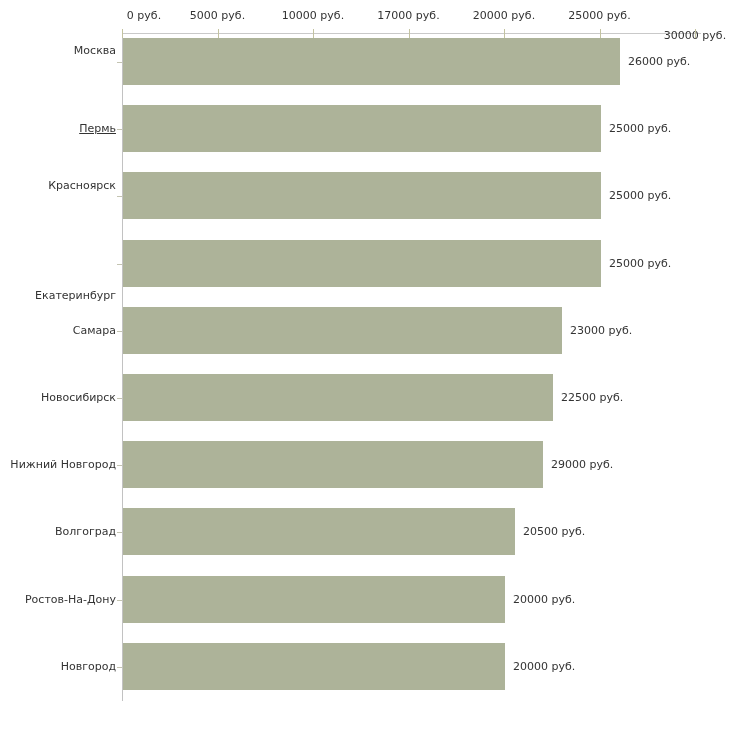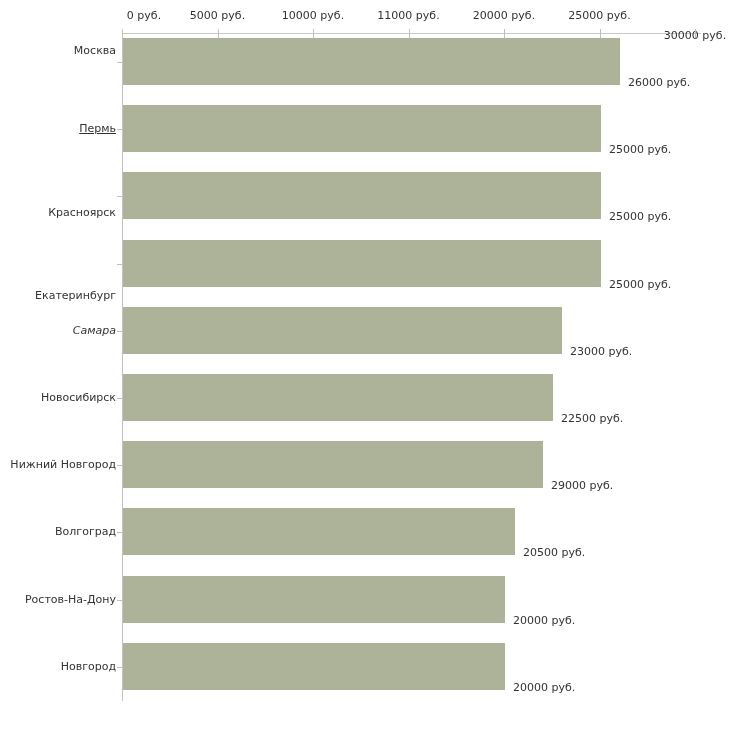--- a/index.html
+++ b/index.html
@@ -66,63 +66,62 @@
     left: 117px;
     width: 5px;
     height: 1px;
     background: #c4c4b2;
   }
   .value-label {
     position: absolute;
     height: 14px;
     line-height: 14px;
     white-space: nowrap;
-    margin-top: 21px;
   }
 </style>
 </head>
 <body>
 
 <div class="chart">
   <div class="x-axis-line"></div>
   <div class="y-axis-line"></div>
   <div id="x-axis">
       <div class="x-tick-label" style="left: 122px; padding-left: 44px;">0 руб.</div>
       <div class="x-tick" style="left: 122px;"></div>
       <div class="x-tick-label" style="left: 217.5px;">5000 руб.</div>
       <div class="x-tick" style="left: 217.5px;"></div>
       <div class="x-tick-label" style="left: 313px;">10000 руб.</div>
       <div class="x-tick" style="left: 313px;"></div>
-      <div class="x-tick-label" style="left: 408.5px;">11000 руб.</div>
+      <div class="x-tick-label" style="left: 408.5px;">17000 руб.</div>
       <div class="x-tick" style="left: 408.5px;"></div>
       <div class="x-tick-label" style="left: 504px;">20000 руб.</div>
       <div class="x-tick" style="left: 504px;"></div>
       <div class="x-tick-label" style="left: 599.5px;">25000 руб.</div>
       <div class="x-tick" style="left: 599.5px;"></div>
       <div class="x-tick-label" style="left: 695px; margin-top: 20px;">30000 руб.</div>
       <div class="x-tick" style="left: 695px;"></div>
     </div>
   <div id="plot-area">
       <div class="cat-label" style="top: 44px;">Москва</div>
       <div class="cat-tick" style="top: 62px;"></div>
       <div class="bar" style="top: 38px; width: 497px; background: rgb(173, 179, 153);"></div>
       <div class="value-label" style="left: 628px; top: 54.5px;">26000 руб.</div>
       <div class="cat-label" style="top: 121.5px; text-decoration: underline;">Пермь</div>
       <div class="cat-tick" style="top: 129px;"></div>
       <div class="bar" style="top: 105px; width: 478px; background: rgb(173, 179, 153);"></div>
       <div class="value-label" style="left: 609px; top: 121.5px;">25000 руб.</div>
-      <div class="cat-label" style="top: 206px;">Красноярск</div>
+      <div class="cat-label" style="top: 179px;">Красноярск</div>
       <div class="cat-tick" style="top: 196px;"></div>
       <div class="bar" style="top: 172px; width: 478px; background: rgb(173, 179, 153);"></div>
       <div class="value-label" style="left: 609px; top: 188.5px;">25000 руб.</div>
       <div class="cat-label" style="top: 256.5px; margin-top: 32px;">Екатеринбург</div>
       <div class="cat-tick" style="top: 264px;"></div>
       <div class="bar" style="top: 240px; width: 478px; background: rgb(173, 179, 153);"></div>
       <div class="value-label" style="left: 609px; top: 256.5px;">25000 руб.</div>
-      <div class="cat-label" style="top: 323.5px; font-style: italic;">Самара</div>
+      <div class="cat-label" style="top: 323.5px;">Самара</div>
       <div class="cat-tick" style="top: 331px;"></div>
       <div class="bar" style="top: 307px; width: 439px; background: rgb(173, 179, 153);"></div>
       <div class="value-label" style="left: 570px; top: 323.5px;">23000 руб.</div>
       <div class="cat-label" style="top: 390.5px;">Новосибирск</div>
       <div class="cat-tick" style="top: 398px;"></div>
       <div class="bar" style="top: 374px; width: 430px; background: rgb(173, 179, 153);"></div>
       <div class="value-label" style="left: 561px; top: 390.5px;">22500 руб.</div>
       <div class="cat-label" style="top: 457.5px;">Нижний Новгород</div>
       <div class="cat-tick" style="top: 465px;"></div>
       <div class="bar" style="top: 441px; width: 420px; background: rgb(173, 179, 153);"></div>

